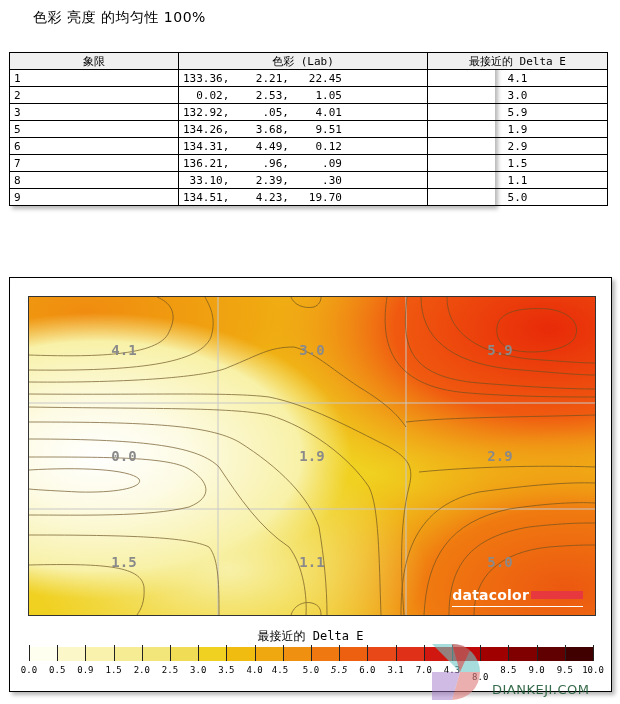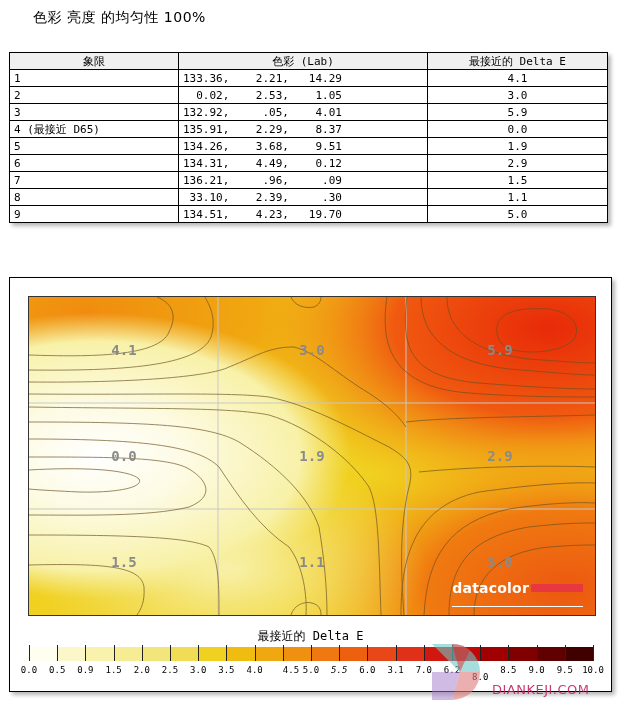--- a/index.html
+++ b/index.html
@@ -1,79 +1,74 @@
 <!DOCTYPE html>
 <html><head>
 <meta charset="utf-8">
 <style>
   html, body { margin: 0; padding: 0; background: #fff; }
   body { width: 620px; height: 704px; position: relative; overflow: hidden;
          font-family: "DejaVu Sans", sans-serif; color: #000; }
   .title { position: absolute; left: 8px; top: 9px; font-size: 14px; letter-spacing: 0.5px; margin-left: 25px; }
-  .table-wrap { position: absolute; left: 9px; top: 52px; width: 599px; box-shadow: 3px 3px 4px #b8b8b8; }
+  .table-wrap { position: absolute; left: 9px; top: 52px; width: 486px; box-shadow: 3px 3px 4px #b8b8b8; }
   table { border-collapse: collapse; width: 599px; font-family: "DejaVu Sans Mono", monospace; font-size: 11px; }
   th, td { border: 1px solid #000; height: 16px; padding: 0 4px; white-space: pre; }
   th { background: #f0f0f0; font-weight: normal; text-align: center; }
   td.c1 { width: 160px; text-align: left; }
   td.c2 { width: 240px; text-align: left; }
   td.c3 { text-align: center; }
   .chart-panel { position: absolute; left: 9px; top: 277px; width: 601px; height: 413px;
                  border: 1px solid #000; background: #fff; box-shadow: 3px 3px 4px #b8b8b8; }
   .plot { position: absolute; left: 18px; top: 18px; width: 566px; height: 318px; border: 1px solid #333; overflow: hidden; }
   .plot svg { display: block; }
   .cell-label { position: absolute; font-family: "DejaVu Sans Mono", monospace; font-size: 14px; font-weight: bold; color: #8a8a8a; transform: translate(-50%, -50%); }
-  .brand { position: absolute; right: 12px; bottom: 8px; display: flex; align-items: center; border-bottom: 1px solid #fff; padding-bottom: 10px; }
+  .brand { position: absolute; right: 12px; bottom: 8px; display: flex; align-items: center; border-bottom: 1px solid #fff; padding-bottom: 3px; }
   .brand-text { color: #fff; font-family: "DejaVu Sans", sans-serif; font-weight: bold; font-size: 14px; letter-spacing: 0.2px; }
   .brand-bar { width: 52px; height: 8px; background: #e8383f; margin-left: 2px; }
   .legend-title { position: absolute; left: 0; width: 601px; top: 350px; text-align: center; font-size: 12px; font-family: "DejaVu Sans Mono", monospace; }
   .legend-bar { position: absolute; left: 19px; top: 369px; width: 564px; height: 14px; display: flex; }
   .legend-bar .seg { flex: 1; height: 14px; }
   .legend-ticks { position: absolute; left: 19px; top: 367px; width: 564px; height: 16px; }
   .legend-ticks .tk { position: absolute; top: 0; width: 1px; height: 16px; background: #222; }
   .legend-labels { position: absolute; left: 0; top: 387px; width: 601px; height: 14px; }
   .legend-labels span { position: absolute; transform: translateX(-50%); font-size: 9px; font-family: "DejaVu Sans Mono", monospace; }
   .watermark { position: absolute; right: 4px; bottom: 4px; width: 190px; height: 62px; opacity: 0.85; pointer-events: none; }
   .wm-cn { position: absolute; left: 70px; top: 0; font-size: 34px; color: #777; font-family: "DejaVu Sans", sans-serif; letter-spacing: 2px; }
-  .wm-en { position: absolute; left: 66px; top: 44px; font-size: 13px; color: #be185d; letter-spacing: 0.5px; }
+  .wm-en { position: absolute; left: 66px; top: 44px; font-size: 13px; color: #14532d; letter-spacing: 0.5px; }
   .wm-logo { position: absolute; left: 6px; top: 6px; width: 56px; height: 56px; }
 </style>
 </head>
 <body>
 
 <div class="title">色彩 亮度 的均匀性 100%</div>
 
 <div class="table-wrap">
   <table>
     <thead>
       <tr>
         <th>象限</th>
         <th>色彩 (Lab)</th>
         <th>最接近的 Delta E</th>
       </tr>
     </thead>
     <tbody id="tbody">
         <tr>
           <td class="c1">1</td>
-          <td class="c2">133.36,    2.21,   14.29</td>
+          <td class="c2">133.36,    2.21,   22.45</td>
           <td class="c3">4.1</td>
         </tr>
         <tr>
           <td class="c1">2</td>
           <td class="c2">  0.02,    2.53,    1.05</td>
           <td class="c3">3.0</td>
         </tr>
         <tr>
           <td class="c1">3</td>
           <td class="c2">132.92,     .05,    4.01</td>
           <td class="c3">5.9</td>
-        </tr>
-        <tr>
-          <td class="c1">4 (最接近 D65)</td>
-          <td class="c2">135.91,    2.29,    8.37</td>
-          <td class="c3">0.0</td>
         </tr>
         <tr>
           <td class="c1">5</td>
           <td class="c2">134.26,    3.68,    9.51</td>
           <td class="c3">1.9</td>
         </tr>
         <tr>
           <td class="c1">6</td>
           <td class="c2">134.31,    4.49,    0.12</td>
           <td class="c3">2.9</td>
@@ -230,27 +225,27 @@
   <div class="legend-labels" id="legendLabels">
       <span style="left: 19px;">0.0</span>
       <span style="left: 47.2px;">0.5</span>
       <span style="left: 75.4px;">0.9</span>
       <span style="left: 103.6px;">1.5</span>
       <span style="left: 131.8px;">2.0</span>
       <span style="left: 160px;">2.5</span>
       <span style="left: 188.2px;">3.0</span>
       <span style="left: 216.4px;">3.5</span>
       <span style="left: 244.6px;">4.0</span>
-      <span style="left: 281px;">4.5</span>
+      <span style="left: 270px;">4.5</span>
       <span style="left: 301px;">5.0</span>
       <span style="left: 329.2px; font-style: italic;">5.5</span>
       <span style="left: 357.4px;">6.0</span>
       <span style="left: 385.6px;">3.1</span>
       <span style="left: 413.8px;">7.0</span>
-      <span style="left: 442px;">6.2</span>
+      <span style="left: 442px;">4.3</span>
       <span style="left: 470.2px; margin-top: 7px;">8.0</span>
       <span style="left: 498.4px; text-align: center;">8.5</span>
       <span style="left: 526.6px;">9.0</span>
       <span style="left: 554.8px;">9.5</span>
       <span style="left: 583px;">10.0</span>
     </div>
 </div>
 
 <div class="watermark">
   <svg class="wm-logo" viewBox="0 0 56 56">

